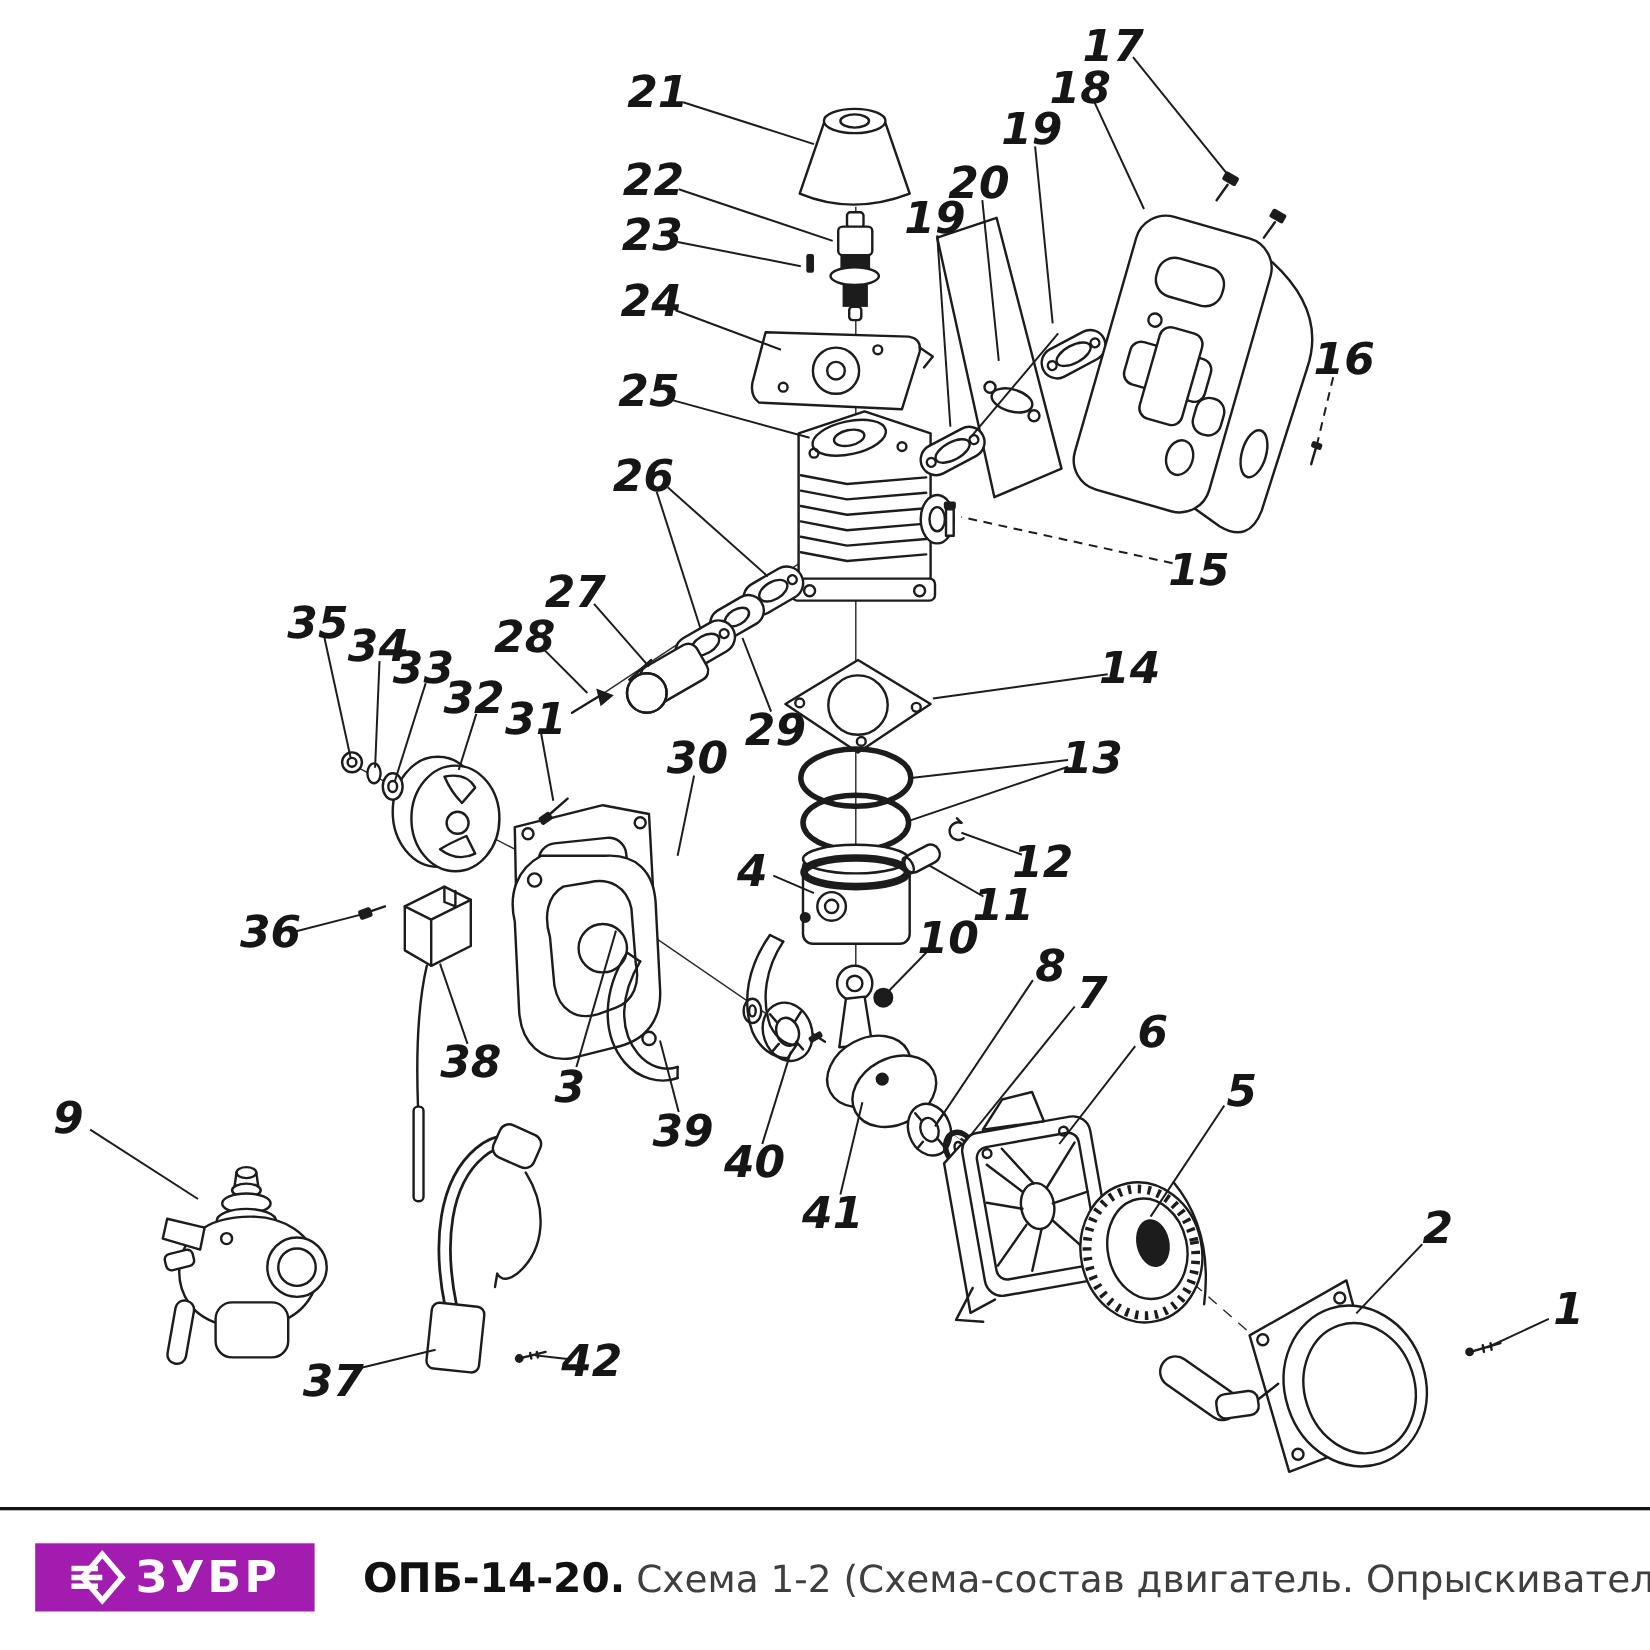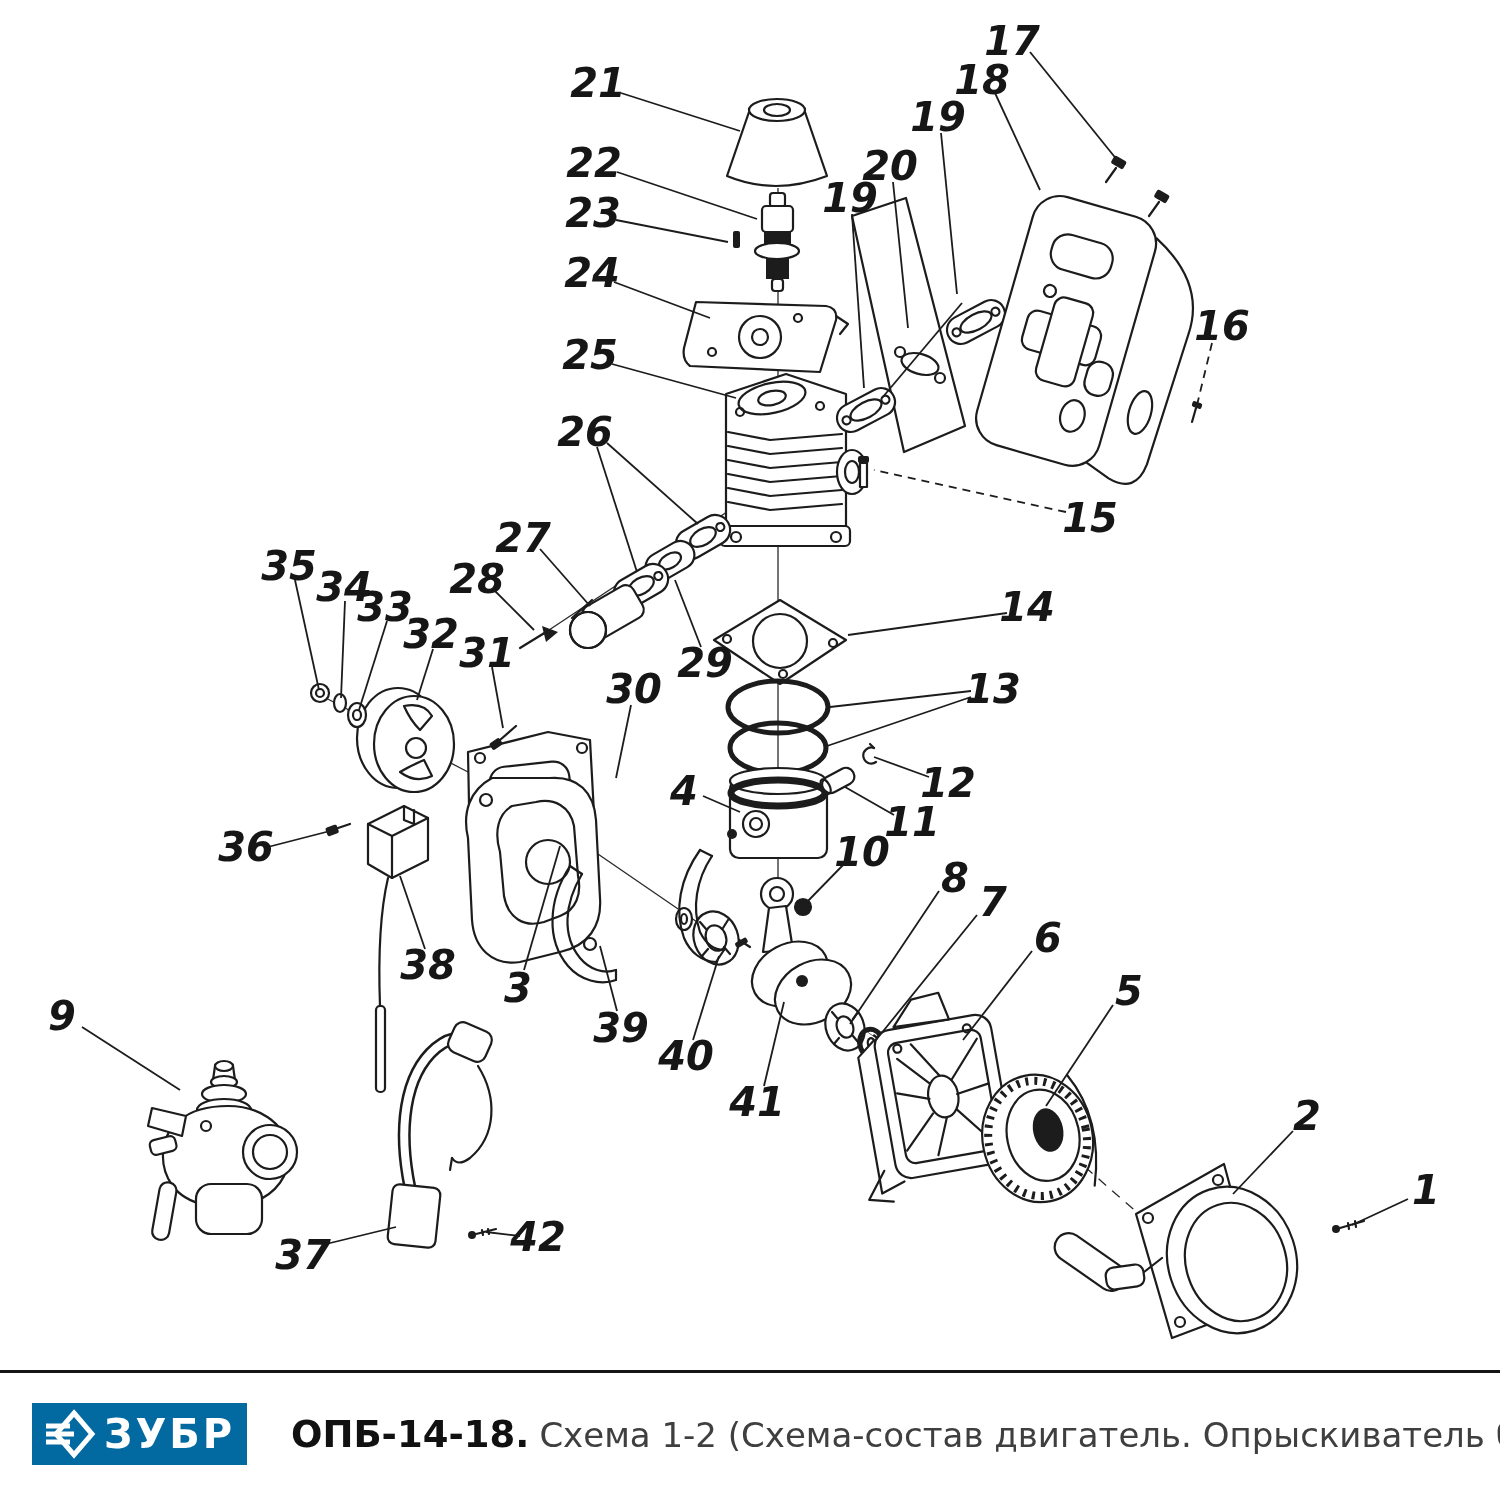--- a/index.html
+++ b/index.html
@@ -11,21 +11,21 @@
   .lnthin{stroke:#2a2a2a;stroke-width:1.3;fill:none;}
   .fillw{fill:#ffffff;}
   .filld{fill:#1c1c1c;stroke:none;}
   .callout{font-family:"DejaVu Sans",sans-serif;font-style:italic;font-weight:600;
            font-size:40px;fill:#161616;text-anchor:middle;}
   .leader{stroke:#1c1c1c;stroke-width:1.8;fill:none;}
   .leader.dashed{stroke-dasharray:8 6;}
   .footer{position:absolute;left:0;top:1370px;width:1500px;height:130px;
           border-top:3px solid #151515;box-shadow:0 -4px 0 0 #ffffff inset;}
   .footer-inner{display:flex;align-items:center;height:100%;padding:0 0 8px 32px;box-sizing:border-box;}
-  .brand-badge{width:215px;height:62px;background:#0369a1;display:flex;align-items:center;
+  .brand-badge{width:254px;height:62px;background:#a21caf;display:flex;align-items:center;
                justify-content:center;gap:8px;flex:0 0 auto;}
   .brand-badge span{color:#ffffff;font-weight:bold;font-size:40px;letter-spacing:3px;
                     font-family:"DejaVu Sans",sans-serif;}
   .doc-title{margin-left:44px;white-space:nowrap;}
   .doc-title .model{font-size:37px;font-weight:bold;color:#111111;}
   .doc-title .caption{font-size:34px;font-weight:normal;color:#3f3f3f;margin-left:10px;}
 </style>
 </head>
 <body>
 
@@ -459,17 +459,17 @@
     <div class="brand-badge">
       <svg width="52" height="50" viewBox="0 0 52 50">
         <path d="M30,4 L48,25 L30,46 L12,25 Z" fill="none" stroke="#ffffff" stroke-width="5"></path>
         <line x1="2" y1="17" x2="26" y2="17" stroke="#ffffff" stroke-width="5"></line>
         <line x1="2" y1="25" x2="30" y2="25" stroke="#ffffff" stroke-width="5"></line>
         <line x1="2" y1="33" x2="26" y2="33" stroke="#ffffff" stroke-width="5"></line>
       </svg>
       <span>ЗУБР</span>
     </div>
     <div class="doc-title">
-      <span class="model">ОПБ-14-18.</span><span class="caption">Схема 1-2 (Схема-состав двигатель. Опрыскиватель бензиновый)</span>
+      <span class="model">ОПБ-14-20.</span><span class="caption">Схема 1-2 (Схема-состав двигатель. Опрыскиватель бензиновый)</span>
     </div>
   </div>
 </div>
 </div>
 
 </body></html>

